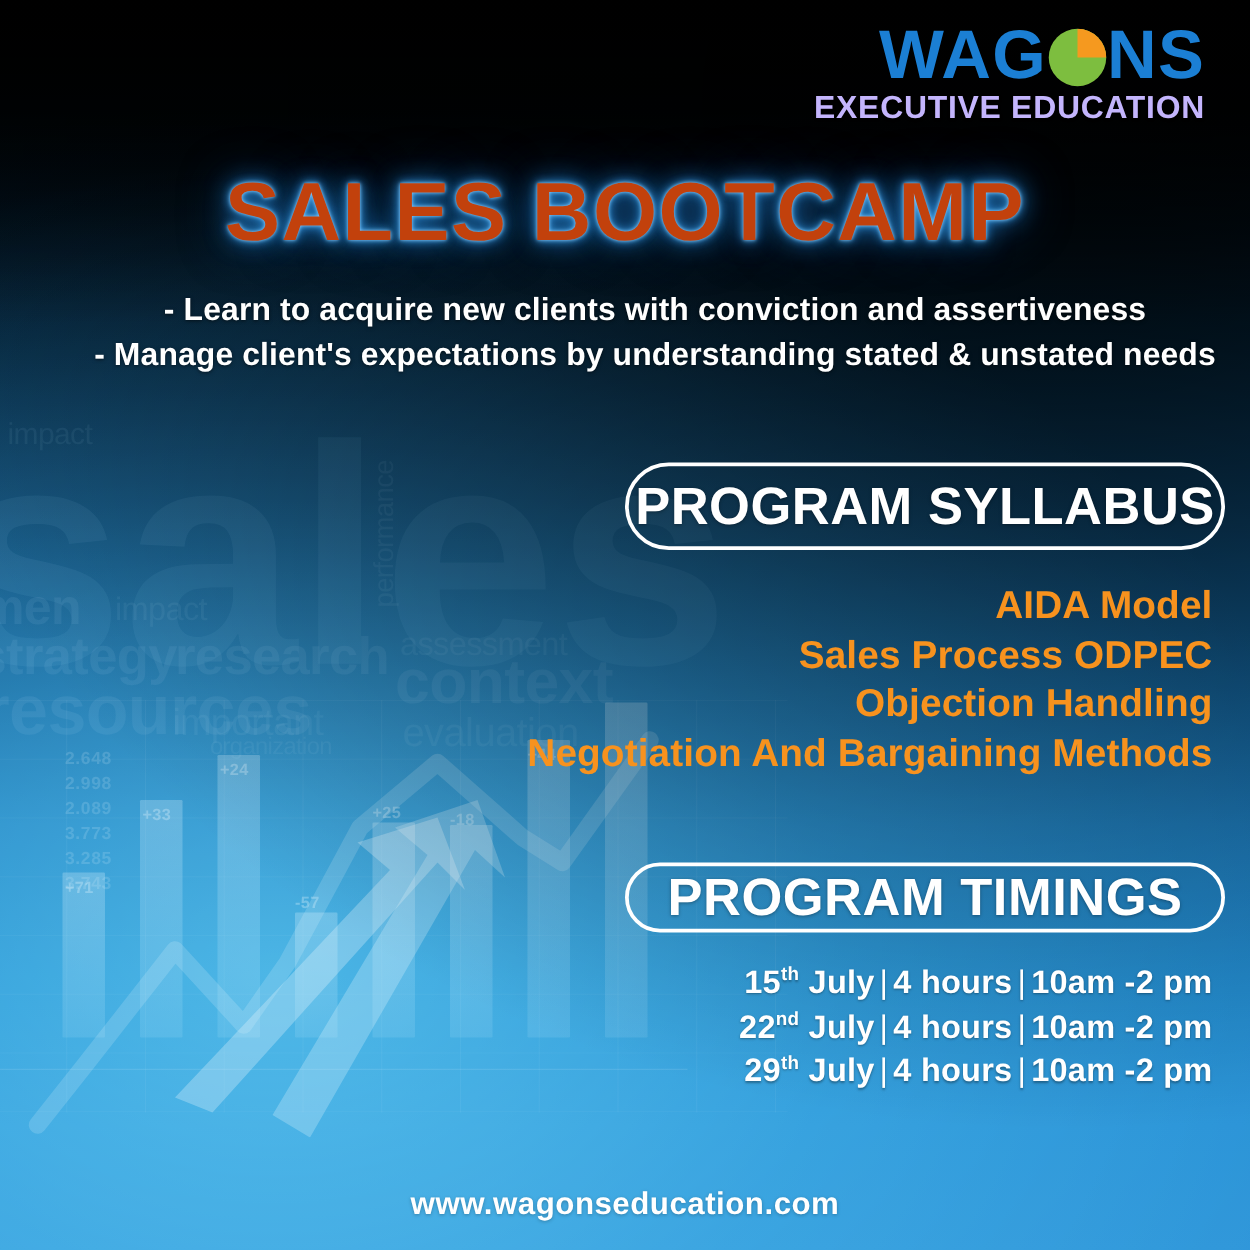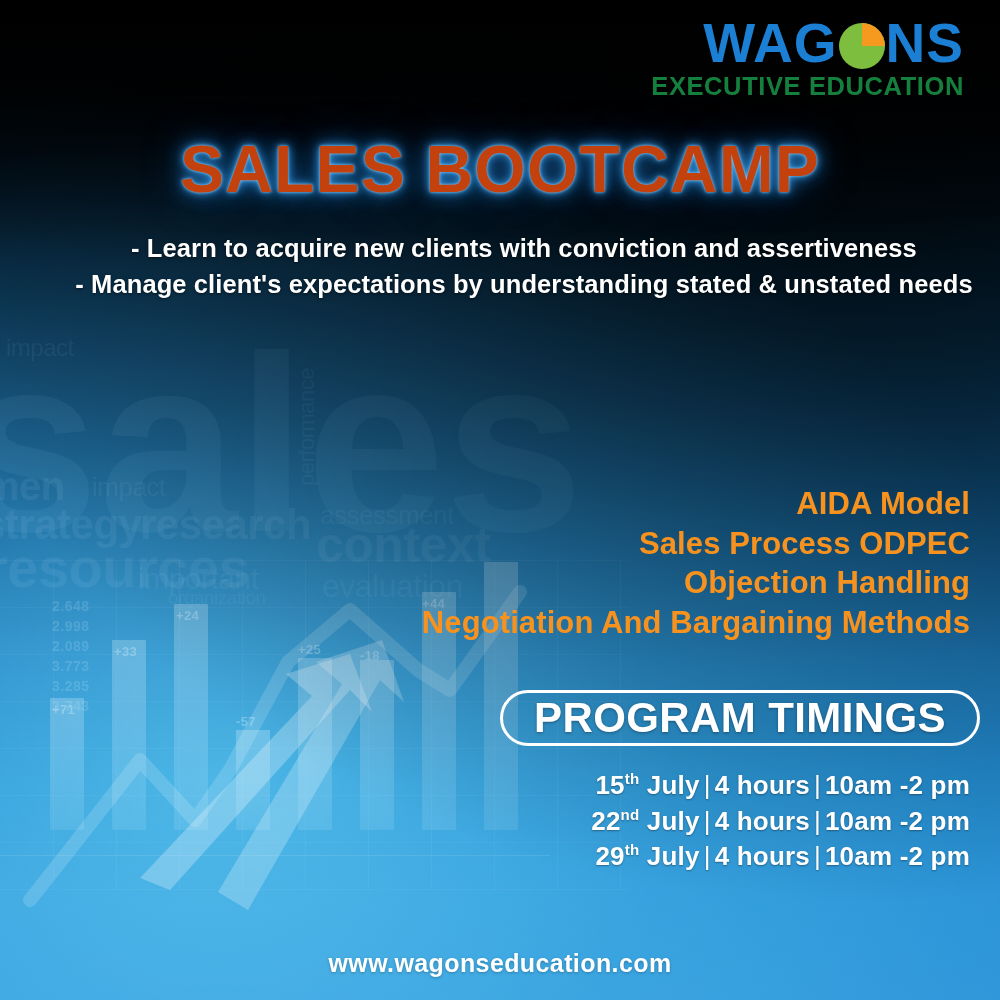--- a/index.html
+++ b/index.html
@@ -119,21 +119,21 @@
     overflow:hidden;
   }
   .logo-pie::after{
     content:"";position:absolute;
     left:50%;top:0;width:50%;height:50%;
     background:#F5991F;
   }
   .logo-sub{
     margin-top:3px;
     font-size:25.5px;font-weight:600;letter-spacing:.6px;
-    color:#15803d;
+    color:#c4b5fd;
     line-height:1;
     text-shadow:0 1px 2px rgba(0,0,0,.9);
   }
 
   
   .headline{
     position:absolute;left:0;right:0;top:136px;
     text-align:center;
     font-size:66px;font-weight:800;letter-spacing:1.2px;
     color:#c2410c;
@@ -172,21 +172,20 @@
   #pill-timings {left:500px;top:690px;width:480px;height:56px;}
 
   
   .syllabus{
     position:absolute;right:30px;top:464px;width:700px;
     text-align:right;
     color:#F7921E;
     font-size:31px;font-weight:700;
     line-height:1.28;
     letter-spacing:.1px;
-    margin-top:20px;
   }
   .syl-item{white-space:nowrap;}
 
   
   .timings{
     position:absolute;right:30px;top:768px;width:700px;
     text-align:right;
     color:#ffffff;
     font-size:26px;font-weight:700;
     line-height:1.37;
@@ -278,20 +277,21 @@
     <div class="logo-sub">EXECUTIVE EDUCATION</div>
   </div>
 
   <div class="headline">SALES BOOTCAMP</div>
 
   <div class="sublines">
     <div class="subline">- Learn to acquire new clients with conviction and assertiveness</div>
     <div class="subline">- Manage client's expectations by understanding stated &amp; unstated needs</div>
   </div>
 
+  <div class="pill" id="pill-syllabus">PROGRAM SYLLABUS</div>
 
   <div class="syllabus">
     <div class="syl-item">AIDA Model</div>
     <div class="syl-item">Sales Process ODPEC</div>
     <div class="syl-item">Objection Handling</div>
     <div class="syl-item">Negotiation And Bargaining Methods</div>
   </div>
 
   <div class="pill" id="pill-timings">PROGRAM TIMINGS</div>
 

